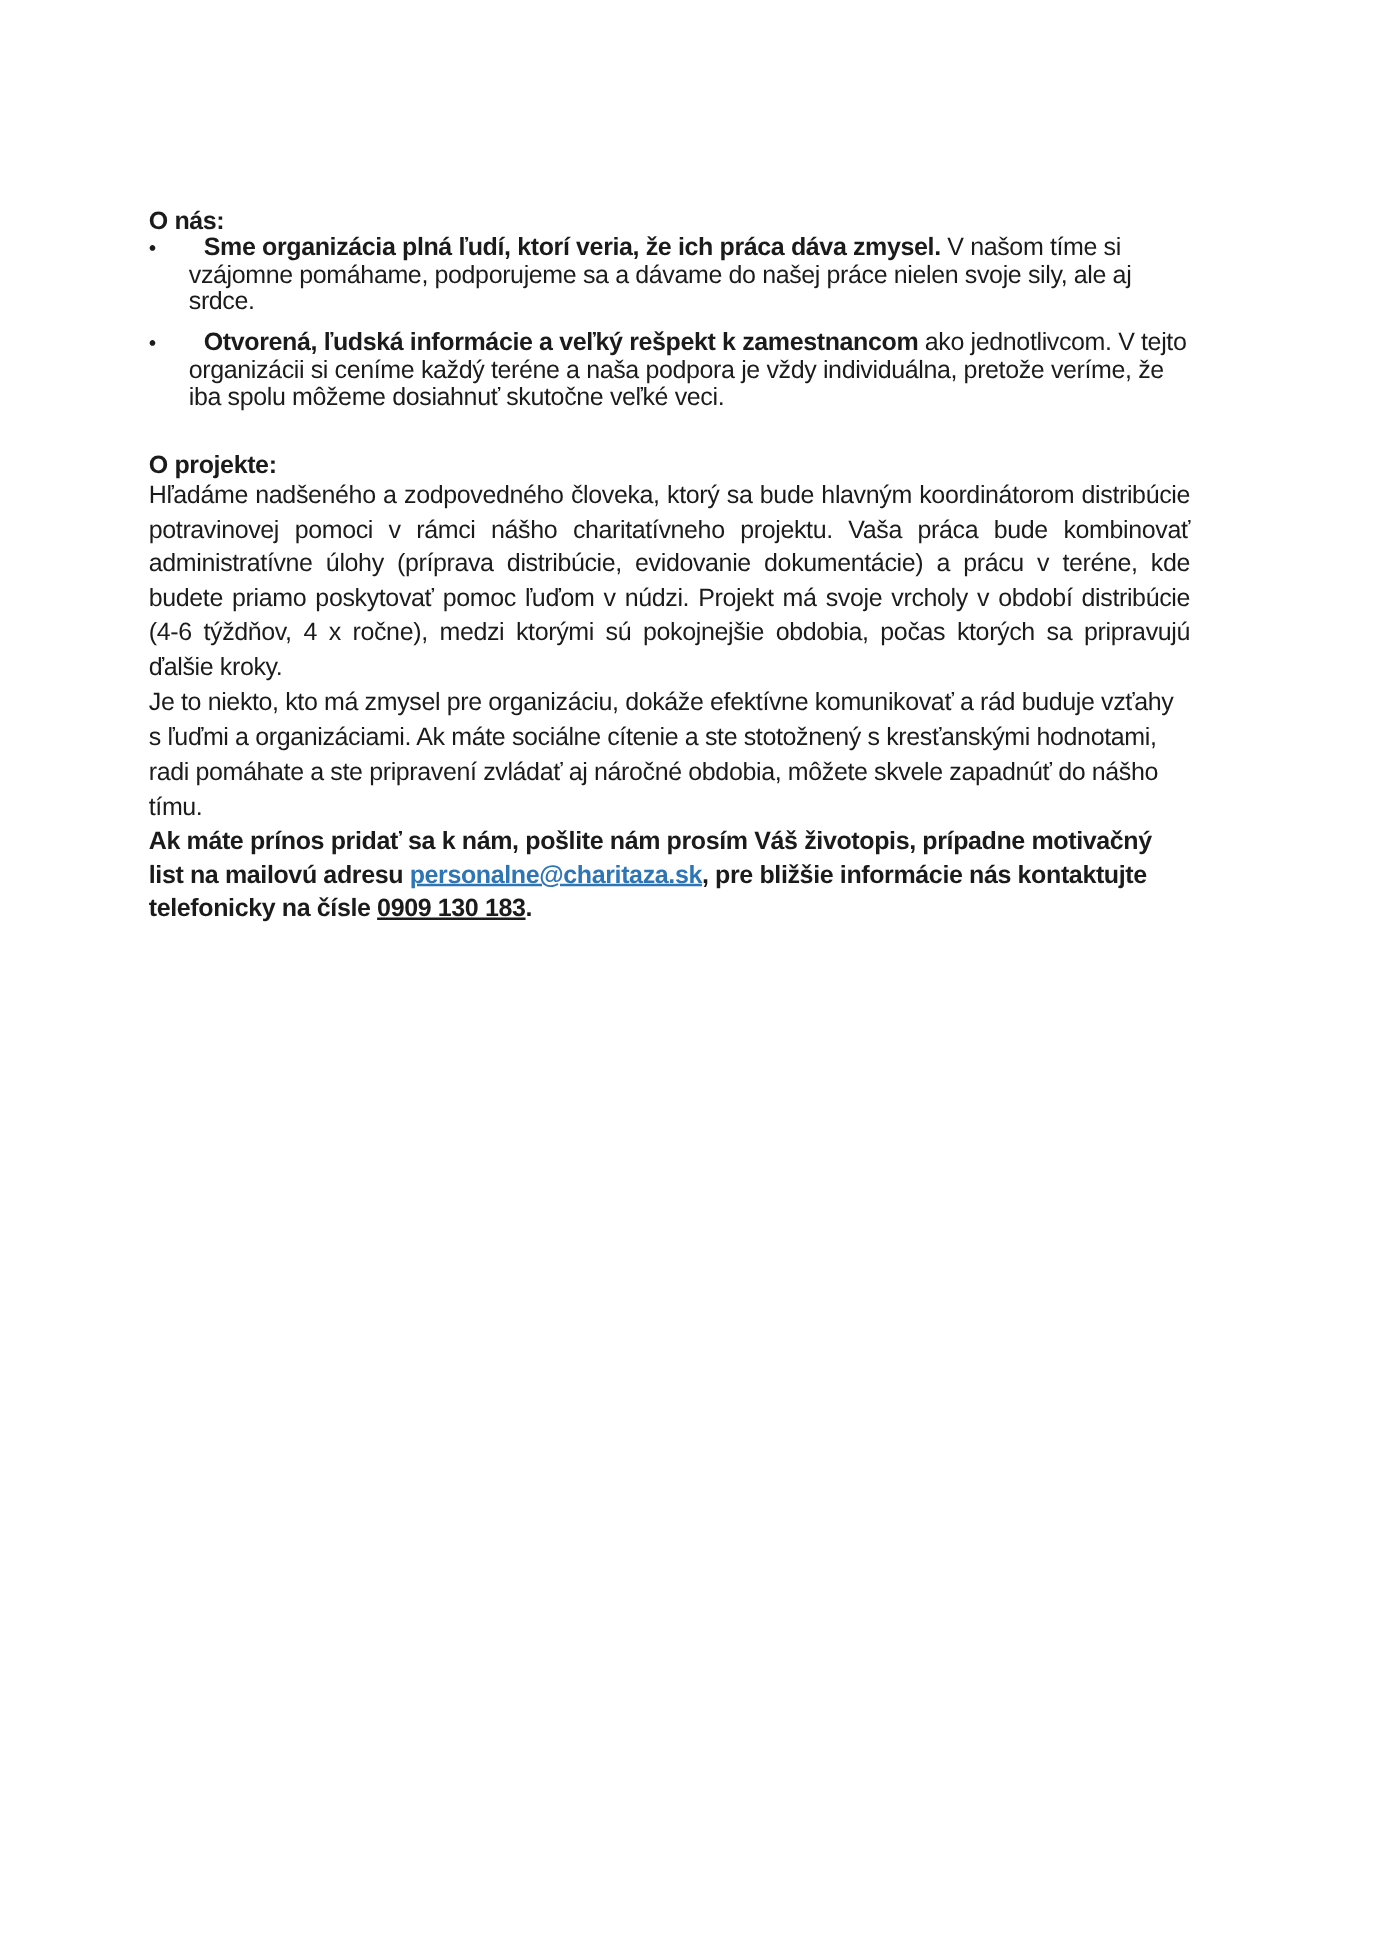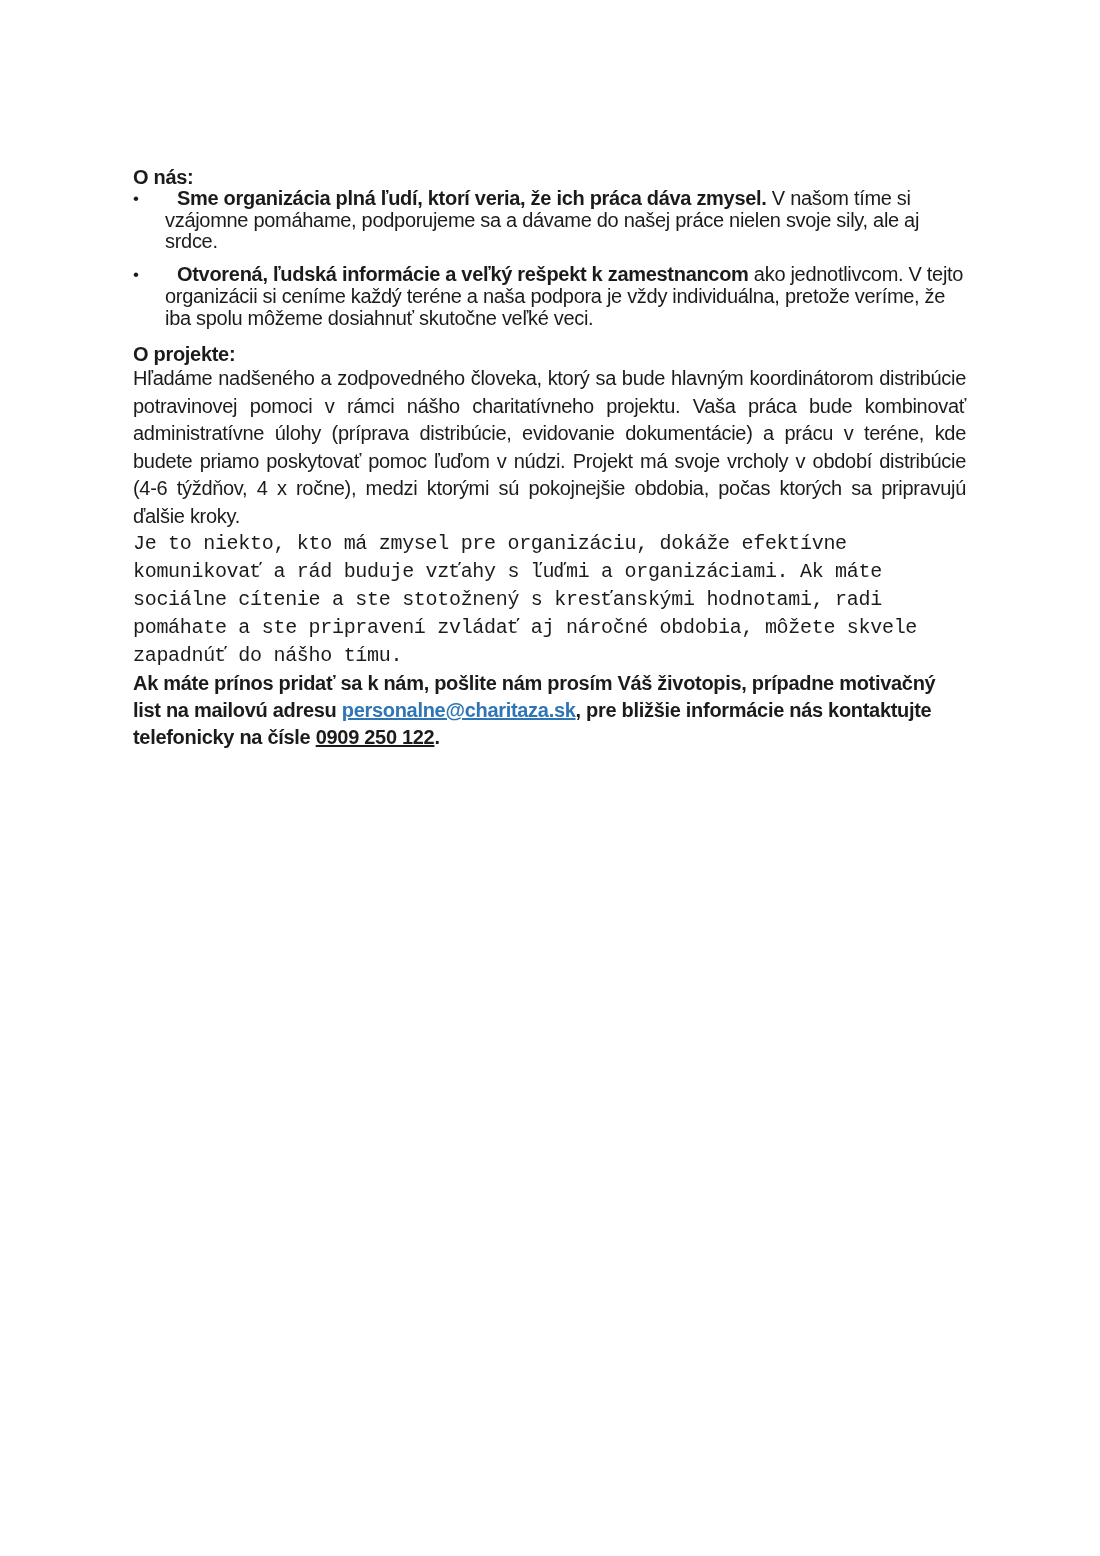--- a/index.html
+++ b/index.html
@@ -10,38 +10,38 @@
     width: 1100px;
     height: 1556px;
     background: #ffffff;
     position: relative;
     overflow: hidden;
     font-family: "Liberation Sans", "DejaVu Sans", sans-serif;
     color: #1b1b1b;
   }
   .doc {
     position: absolute;
-    left: 133px;
+    left: 119px;
     top: 166px;
     width: 833px;
     font-size: 20px;
     letter-spacing: -0.3px;
   }
   .heading {
     margin: 0;
     font-size: 20px;
     line-height: 22px;
     font-weight: 700;
     color: #1b1b1b;
   }
   .mt-bullets  { margin-top: 19px; }
-  .mt-heading2 { margin-top: 14px; }
+  .mt-heading2 { margin-top: 32px; }
   .mt-para1    { margin-top: 16px; }
   .mt-heading3 { margin-top: 13px; }
-  .mt-para2    { margin-top: 16px; font-family: Liberation Mono, monospace; }
+  .mt-para2    { margin-top: 16px; }
   .mt-apply    { margin-top: 16px; }
 
   .bullets {
     margin: 0;
     padding: 0;
     list-style: none;
   }
   .bullet {
     display: flex;
     line-height: 21.7px;
@@ -111,16 +111,16 @@
 
     <p class="para para-justify mt-para1">Hľadáme nadšeného a zodpovedného človeka, ktorý sa bude hlavným koordinátorom distribúcie potravinovej pomoci v rámci nášho charitatívneho projektu. Vaša práca bude kombinovať administratívne úlohy (príprava distribúcie, evidovanie dokumentácie) a prácu v teréne, kde budete priamo poskytovať pomoc ľuďom v núdzi. Projekt má svoje vrcholy v období distribúcie (4-6 týždňov, 4 x ročne), medzi ktorými sú pokojnejšie obdobia, počas ktorých sa pripravujú ďalšie kroky.</p>
   </section>
 
   <section>
 
     <p class="para para-candidate mt-para2">Je to niekto, kto má zmysel pre organizáciu, dokáže efektívne komunikovať a rád buduje vzťahy s ľuďmi a organizáciami. Ak máte sociálne cítenie a ste stotožnený s kresťanskými hodnotami, radi pomáhate a ste pripravení zvládať aj náročné obdobia, môžete skvele zapadnúť do nášho tímu.</p>
   </section>
 
   <section>
-    <p class="para para-apply mt-apply"><span>Ak máte prínos pridať sa k nám, pošlite nám prosím Váš životopis, prípadne motivačný list na mailovú adresu </span><a class="email-link">personalne@charitaza.sk</a><span>, pre bližšie informácie nás kontaktujte telefonicky na čísle </span><span class="phone-number">0909 250 122</span><span>.</span></p>
+    <p class="para para-apply mt-apply"><span>Ak máte prínos pridať sa k nám, pošlite nám prosím Váš životopis, prípadne motivačný list na mailovú adresu </span><a class="email-link">personalne@charitaza.sk</a><span>, pre bližšie informácie nás kontaktujte telefonicky na čísle </span><span class="phone-number">0909 130 183</span><span>.</span></p>
   </section>
 
 </div>
 
 </body></html>

